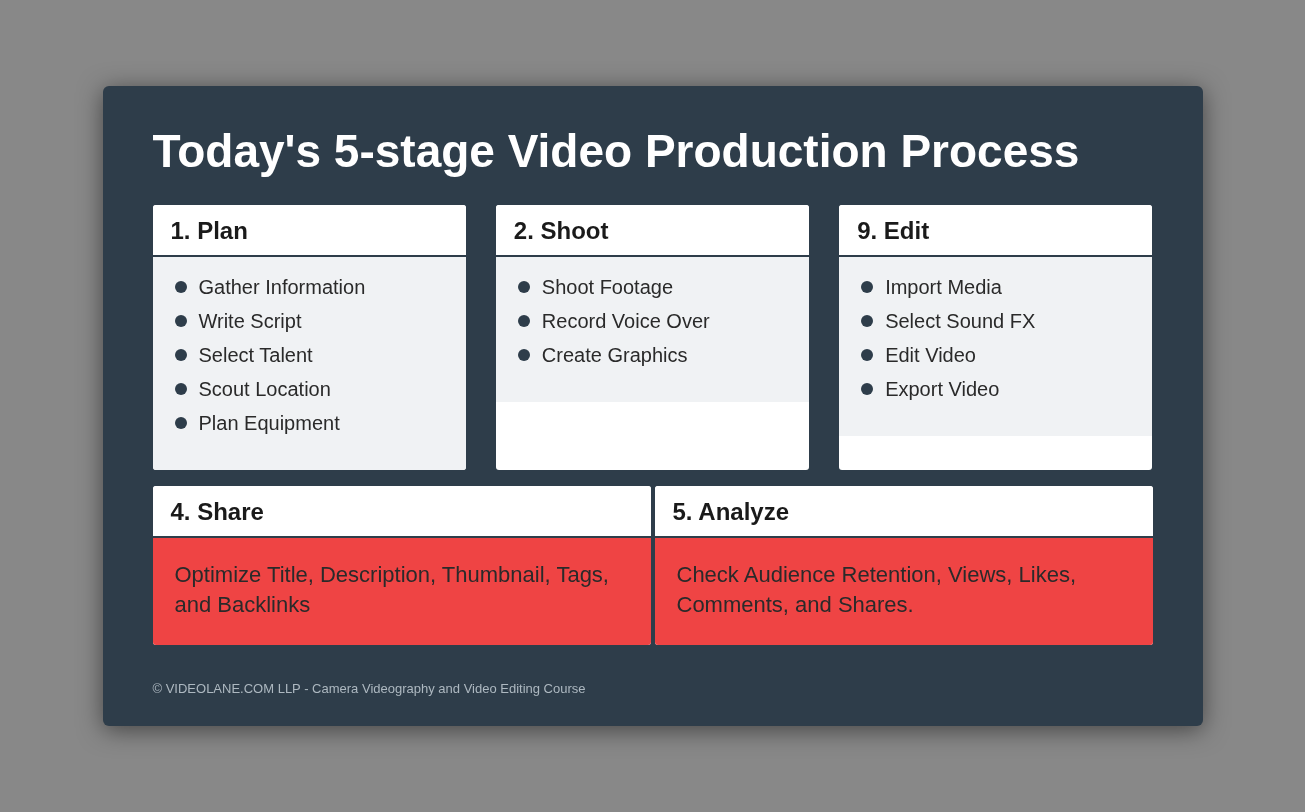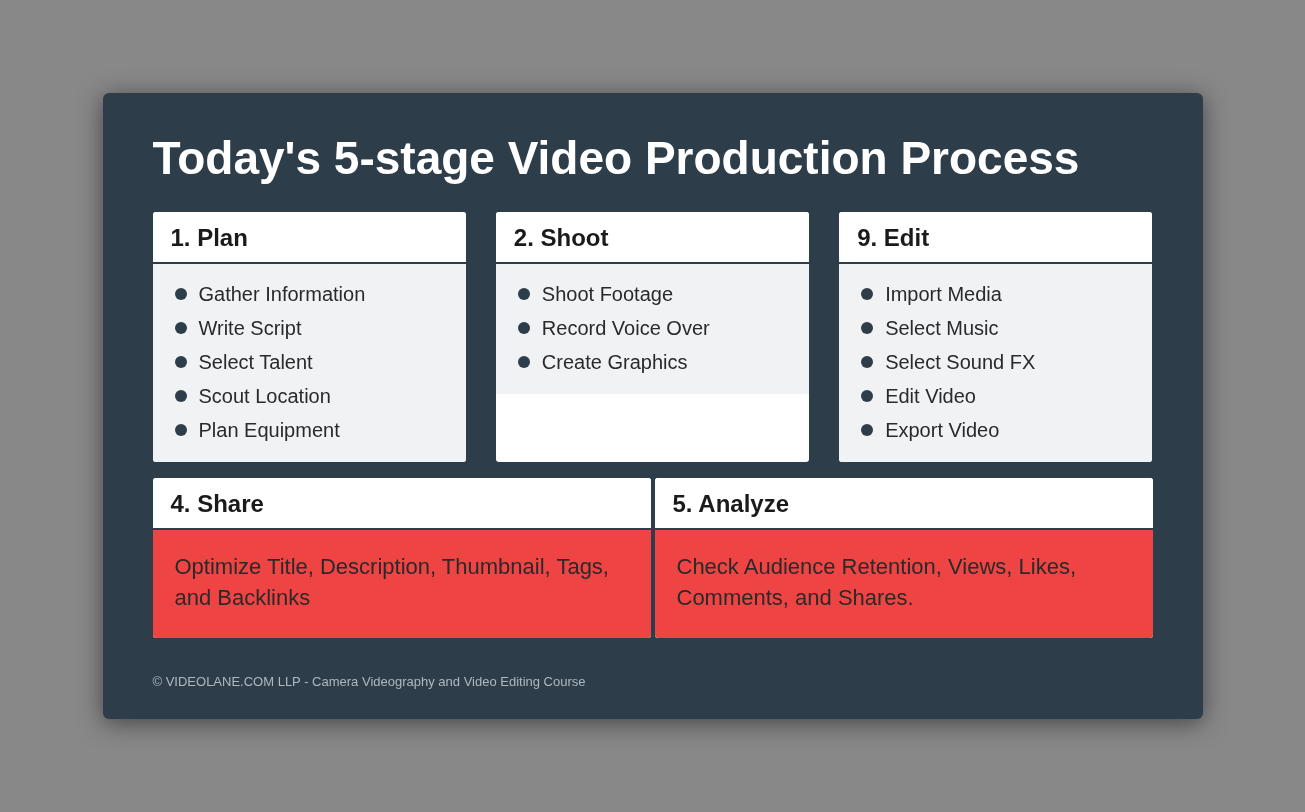--- a/index.html
+++ b/index.html
@@ -56,21 +56,21 @@
     }
 
     .card-header-text {
       font-size: 24px;
       font-weight: bold;
       color: #1a1a1a;
       font-family: Arial, Helvetica, sans-serif;
     }
 
     .card-body {
-      padding: 18px 18px 20px 22px;
+      padding: 18px 18px 35px 22px;
       background: #f0f2f4;
     }
 
     .card-body ul {
       list-style: none;
       padding: 0;
     }
 
     .card-body ul li {
       color: #2a2a2a;
@@ -185,24 +185,20 @@
         <span class="card-header-text">9. Edit</span>
       </div>
       <div class="card-body">
         <ul>
           <li>
             <span class="bullet-dot"></span>
             <span>Import Media</span>
           </li>
           <li>
             <span class="bullet-dot"></span>
-            <span>Select Music</span>
-          </li>
-          <li>
-            <span class="bullet-dot"></span>
             <span>Select Sound FX</span>
           </li>
           <li>
             <span class="bullet-dot"></span>
             <span>Edit Video</span>
           </li>
           <li>
             <span class="bullet-dot"></span>
             <span>Export Video</span>
           </li>

